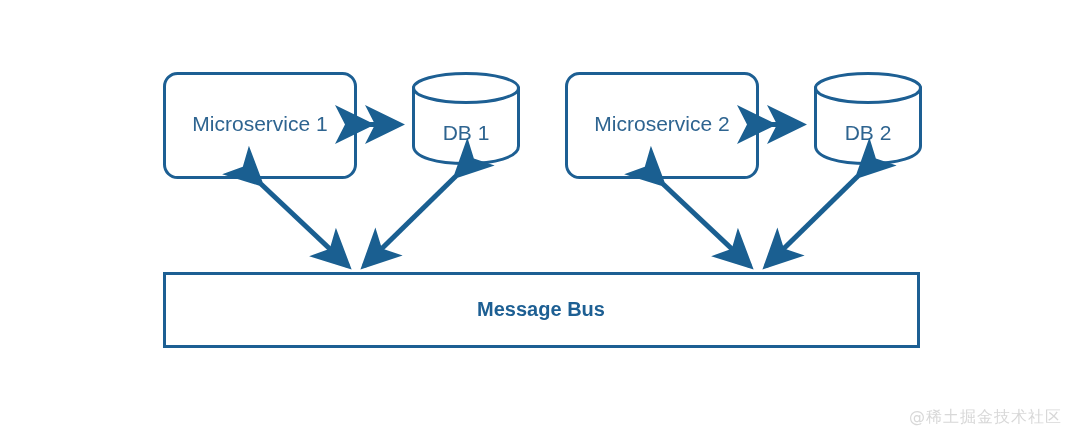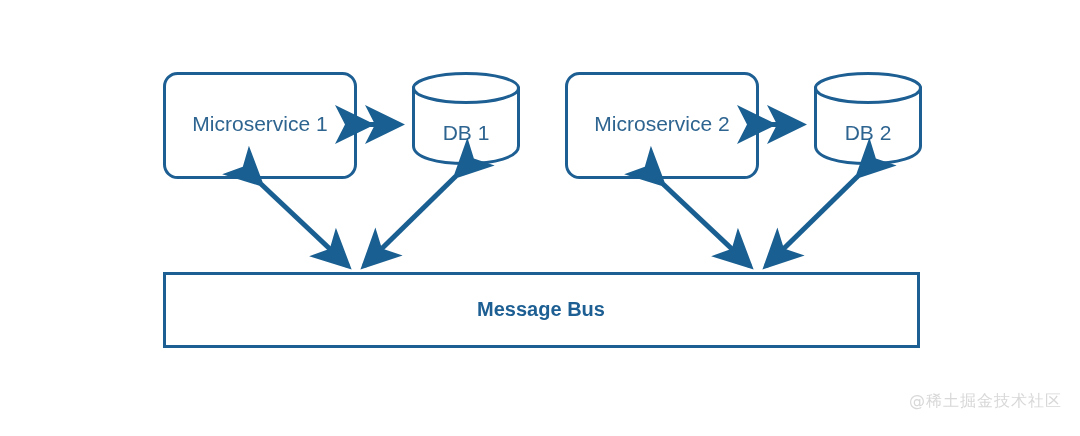--- a/index.html
+++ b/index.html
@@ -45,21 +45,21 @@
     fill: #1d5f93;
     font-family: "Liberation Sans", sans-serif;
     font-size: 20px;
     font-weight: 700;
     text-anchor: middle;
     dominant-baseline: middle;
   }
   .watermark {
     position: absolute;
     right: 18px;
-    bottom: 24px;
+    bottom: 8px;
     color: #d8d8d8;
     font-family: "DejaVu Sans", sans-serif;
     font-size: 16px;
     letter-spacing: 1px;
     white-space: nowrap;
     user-select: none;
   }
 </style>
 </head>
 <body>

